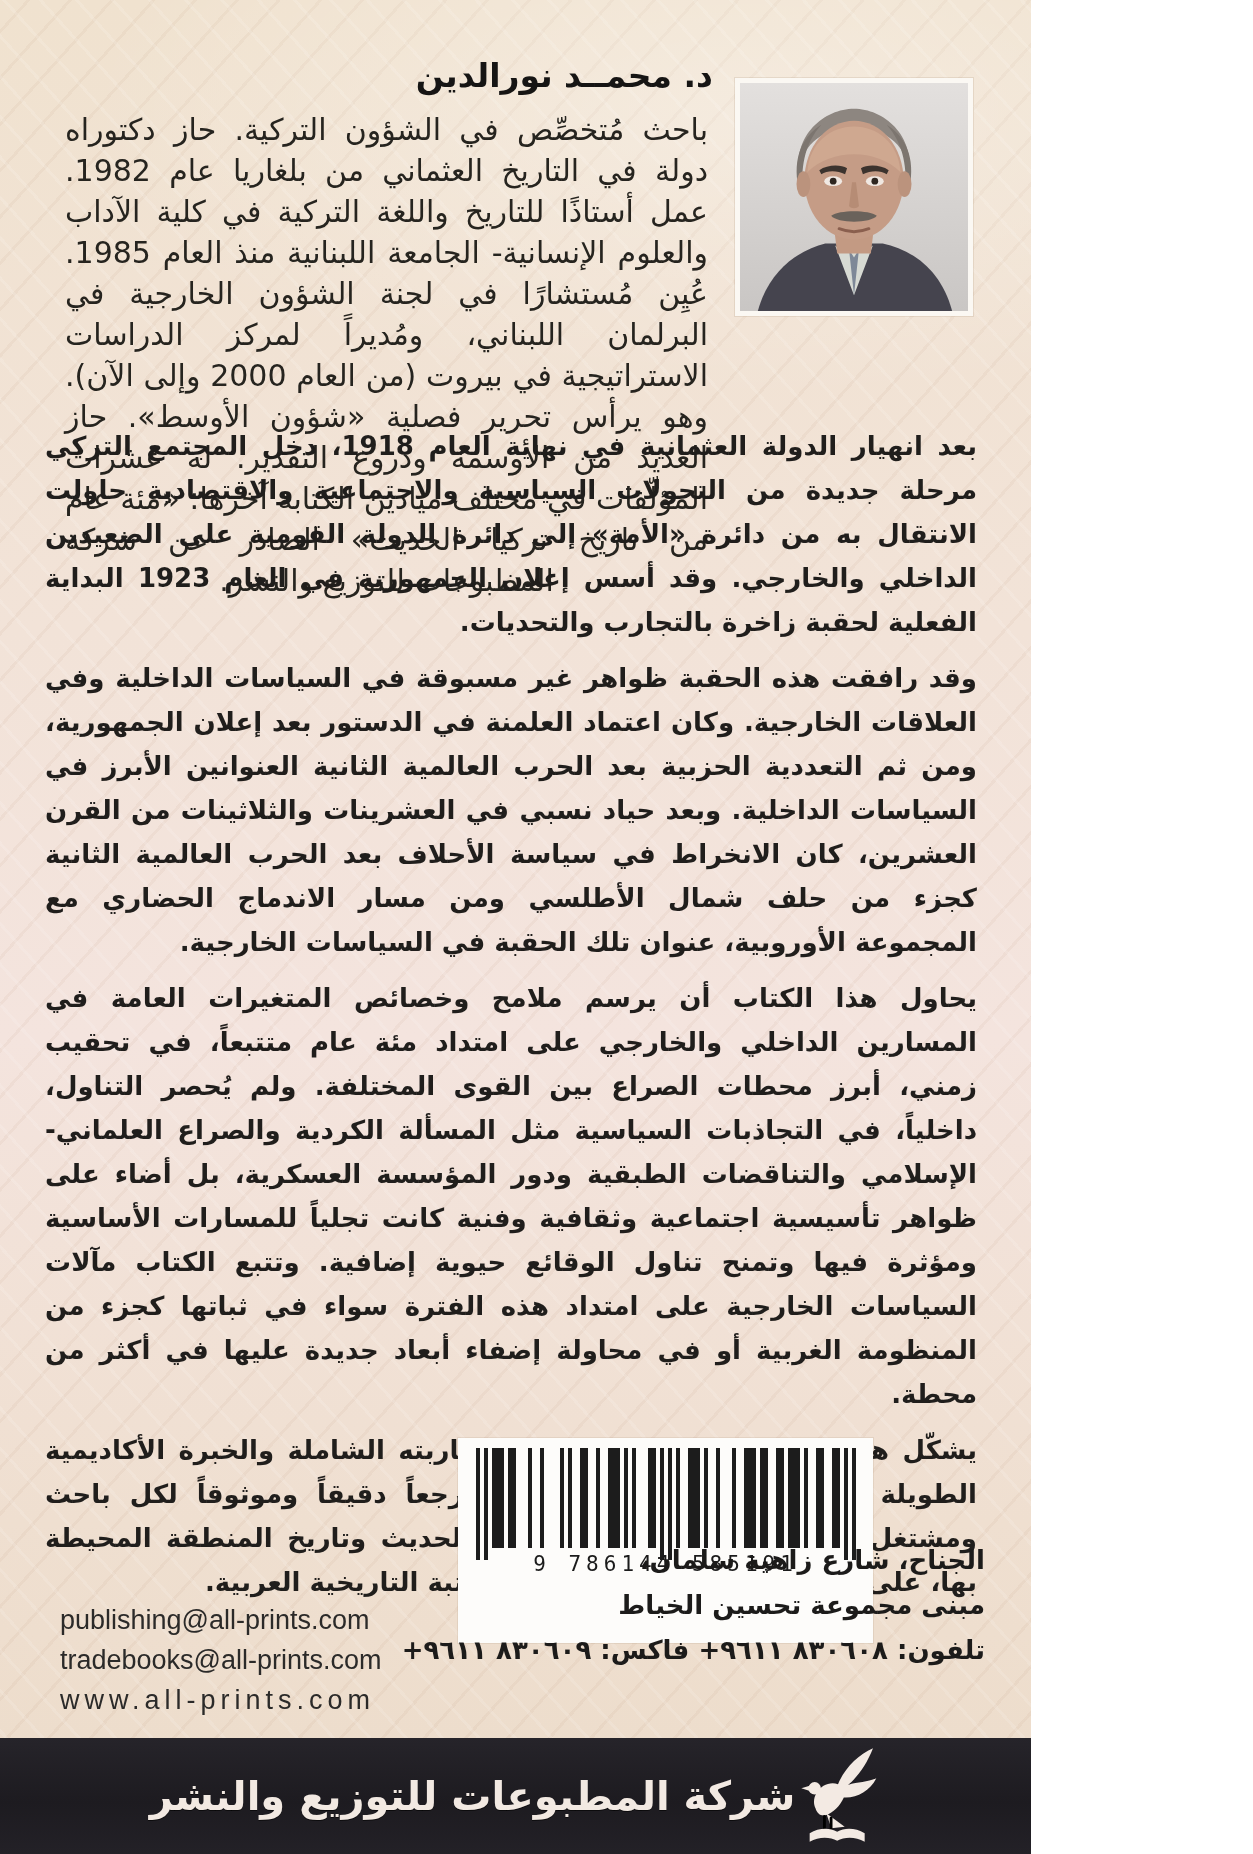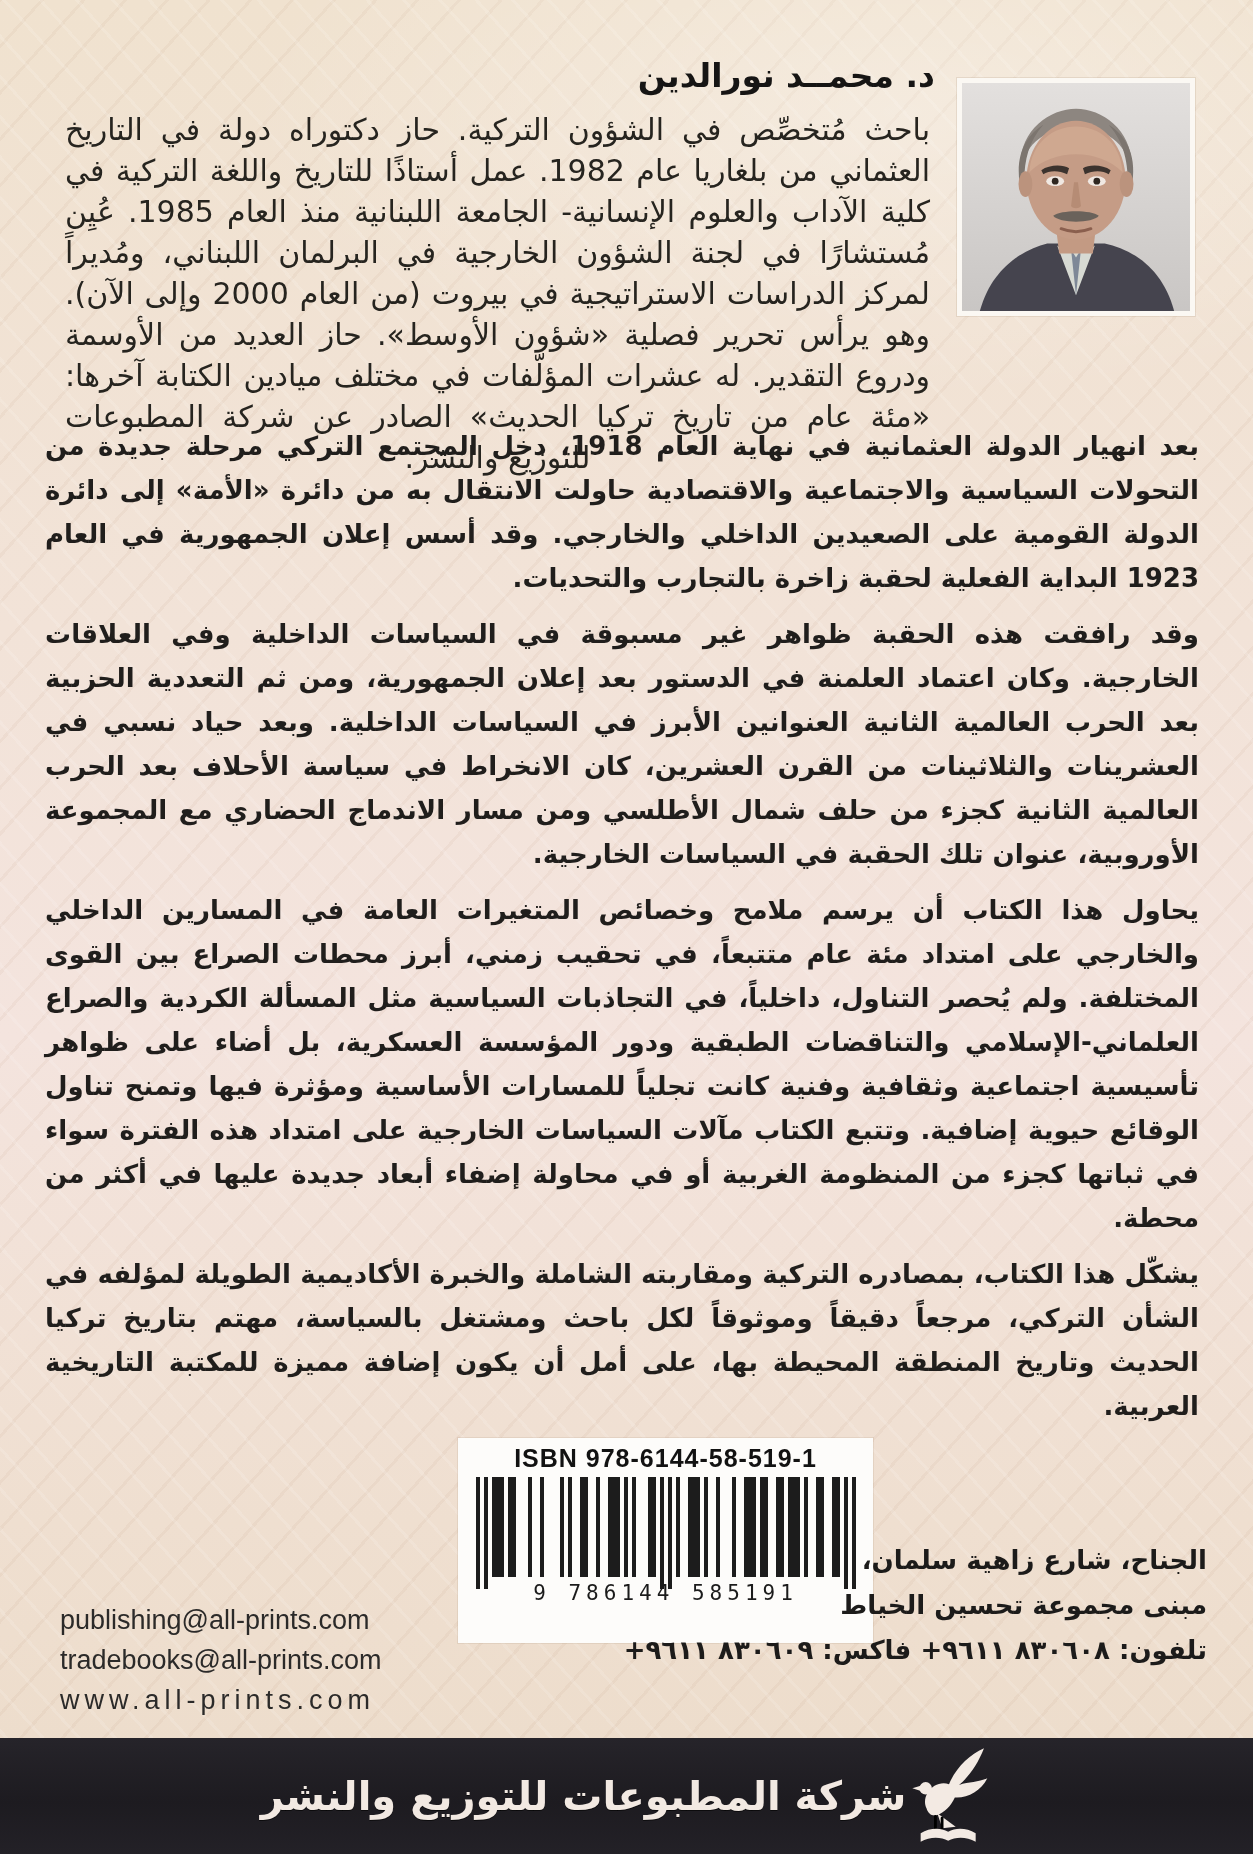--- a/index.html
+++ b/index.html
@@ -1,27 +1,28 @@
 <!DOCTYPE html>
 <html lang="ar"><head>
 <meta charset="utf-8">
 <style>
   html,body{margin:0;padding:0;}
   body{font-family:"DejaVu Sans",sans-serif;}
   .page{
     position:relative;
-    width:1253px;height:1854px;
+    width:1023px;height:1854px;
     overflow:hidden;
     direction:rtl;
     color:#1f1e1d;
     background:
       radial-gradient(1100px 480px at 72% 6%, rgba(255,255,255,0.30), rgba(255,255,255,0) 60%),
       repeating-linear-gradient(48deg, rgba(255,255,255,0.13) 0 3px, rgba(0,0,0,0) 3px 27px),
       repeating-linear-gradient(-48deg, rgba(171,126,96,0.07) 0 3px, rgba(0,0,0,0) 3px 31px),
       linear-gradient(180deg,#f0e2cf 0%,#f2e3d8 34%,#f4e4de 56%,#efdfd0 82%,#ecdcca 100%);
+    padding-left: 8px;
   }
   
   .photo-frame{
     position:absolute;top:78px;right:58px;width:238px;height:238px;
     background:#fbf8f3;border:5px solid #fbf8f3;box-sizing:border-box;
     box-shadow:0 0 0 1px rgba(120,90,60,0.12);
   }
   .photo-frame svg{display:block;width:100%;height:100%;}
   .author-text{
     position:absolute;top:56px;right:318px;left:60px;
@@ -140,21 +141,20 @@
   </div>
 
   <div class="blurb">
     <p>بعد انهيار الدولة العثمانية في نهاية العام 1918، دخل المجتمع التركي مرحلة جديدة من التحولات السياسية والاجتماعية والاقتصادية حاولت الانتقال به من دائرة «الأمة» إلى دائرة الدولة القومية على الصعيدين الداخلي والخارجي. وقد أسس إعلان الجمهورية في العام 1923 البداية الفعلية لحقبة زاخرة بالتجارب والتحديات.</p>
     <p>وقد رافقت هذه الحقبة ظواهر غير مسبوقة في السياسات الداخلية وفي العلاقات الخارجية. وكان اعتماد العلمنة في الدستور بعد إعلان الجمهورية، ومن ثم التعددية الحزبية بعد الحرب العالمية الثانية العنوانين الأبرز في السياسات الداخلية. وبعد حياد نسبي في العشرينات والثلاثينات من القرن العشرين، كان الانخراط في سياسة الأحلاف بعد الحرب العالمية الثانية كجزء من حلف شمال الأطلسي ومن مسار الاندماج الحضاري مع المجموعة الأوروبية، عنوان تلك الحقبة في السياسات الخارجية.</p>
     <p>يحاول هذا الكتاب أن يرسم ملامح وخصائص المتغيرات العامة في المسارين الداخلي والخارجي على امتداد مئة عام متتبعاً، في تحقيب زمني، أبرز محطات الصراع بين القوى المختلفة. ولم يُحصر التناول، داخلياً، في التجاذبات السياسية مثل المسألة الكردية والصراع العلماني-الإسلامي والتناقضات الطبقية ودور المؤسسة العسكرية، بل أضاء على ظواهر تأسيسية اجتماعية وثقافية وفنية كانت تجلياً للمسارات الأساسية ومؤثرة فيها وتمنح تناول الوقائع حيوية إضافية. وتتبع الكتاب مآلات السياسات الخارجية على امتداد هذه الفترة سواء في ثباتها كجزء من المنظومة الغربية أو في محاولة إضفاء أبعاد جديدة عليها في أكثر من محطة.</p>
     <p>يشكّل هذا الكتاب، بمصادره التركية ومقاربته الشاملة والخبرة الأكاديمية الطويلة لمؤلفه في الشأن التركي، مرجعاً دقيقاً وموثوقاً لكل باحث ومشتغل بالسياسة، مهتم بتاريخ تركيا الحديث وتاريخ المنطقة المحيطة بها، على أمل أن يكون إضافة مميزة للمكتبة التاريخية العربية.</p>
   </div>
 
   <div class="isbn-box">
-    <div class="isbn-label">ISBN 978-6144-58-519-1</div>
     <div class="barcode">
         <svg xmlns="http://www.w3.org/2000/svg" width="380" height="112">
           <rect x="0" y="0" width="4" height="112"></rect>
           <rect x="8" y="0" width="4" height="112"></rect>
           <rect x="16" y="0" width="4" height="100"></rect>
           <rect x="20" y="0" width="4" height="100"></rect>
           <rect x="24" y="0" width="4" height="100"></rect>
           <rect x="32" y="0" width="4" height="100"></rect>
           <rect x="36" y="0" width="4" height="100"></rect>
           <rect x="52" y="0" width="4" height="100"></rect>

